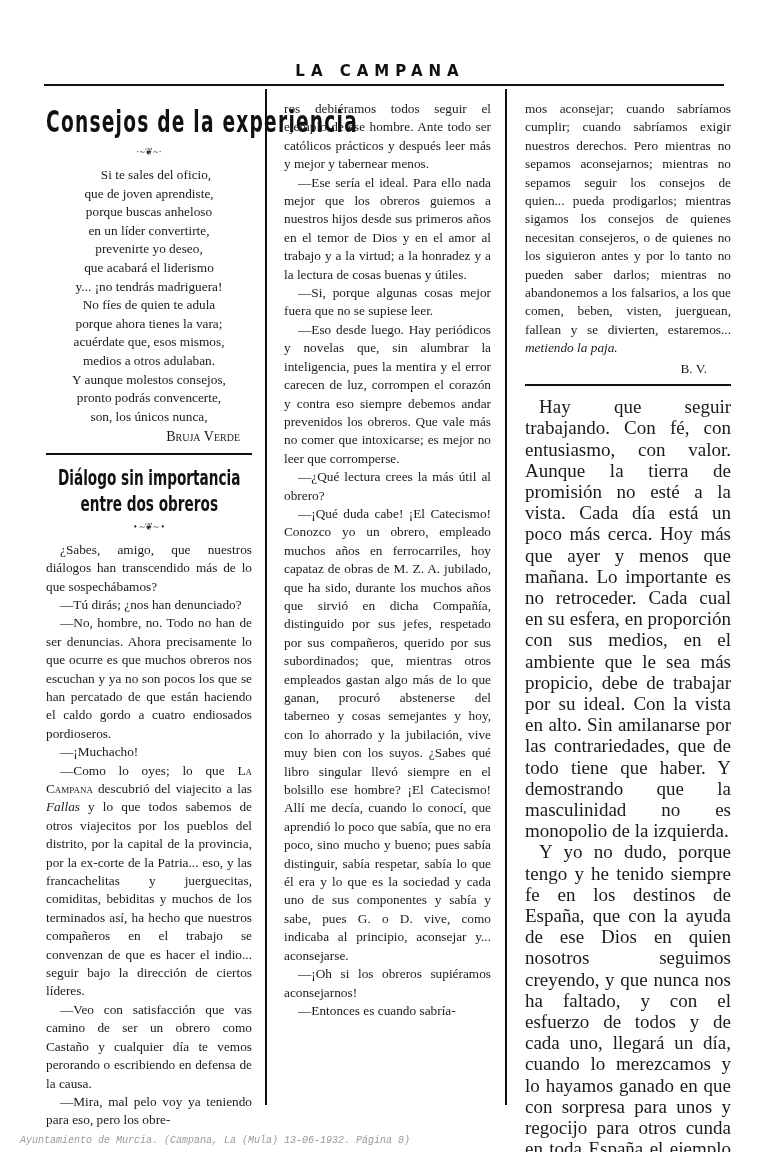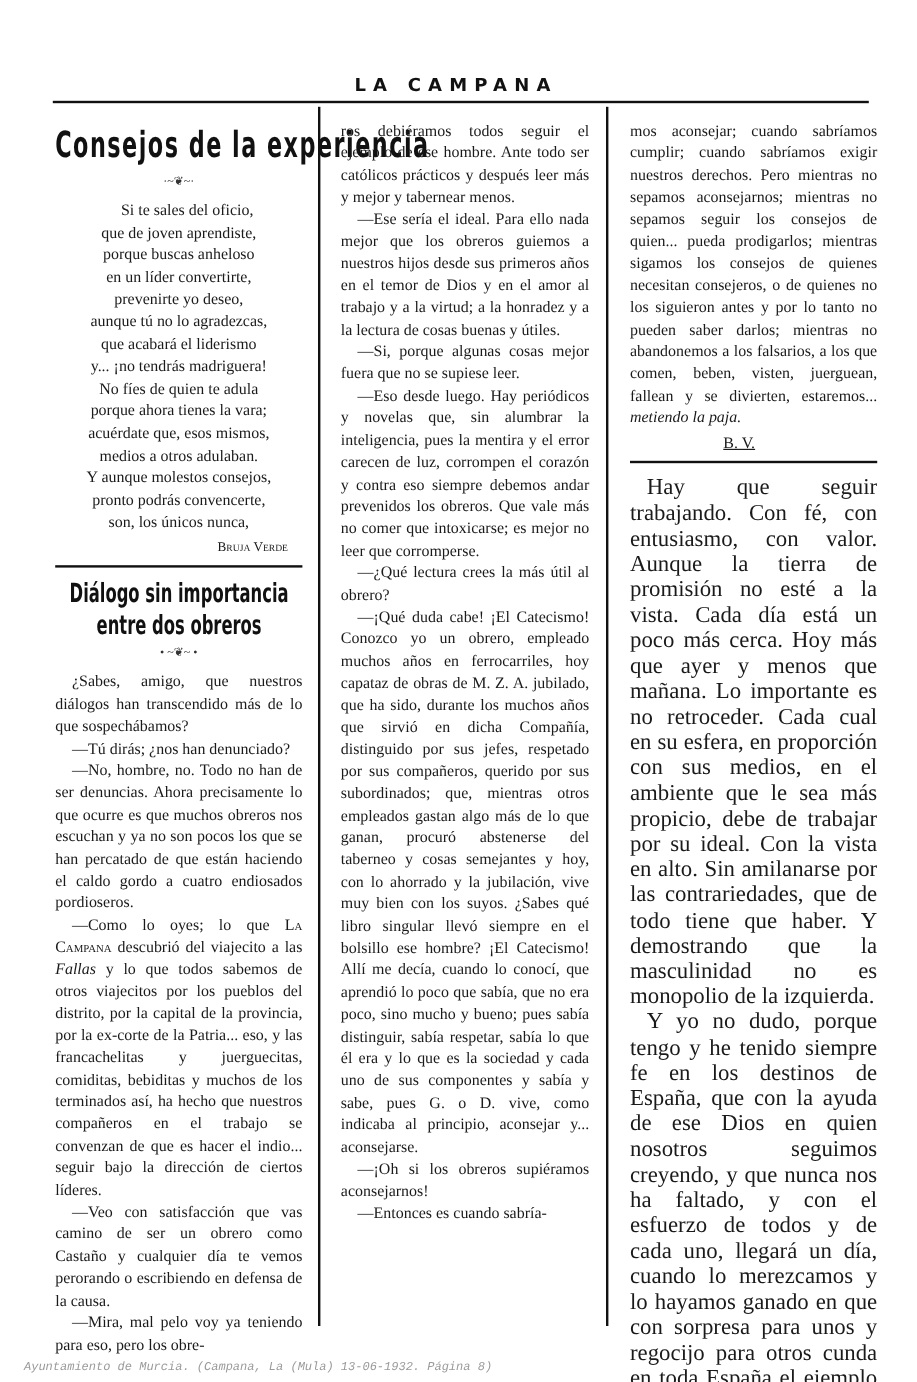--- a/index.html
+++ b/index.html
@@ -24,30 +24,30 @@
   .title-cond {
     font-family: "DejaVu Sans", "Liberation Sans", sans-serif; font-weight: bold;
     transform: scaleX(0.62); transform-origin: left top; white-space: nowrap; color: #111;
   }
   .t1 { font-size: 30px; line-height: 36px; letter-spacing: 2px; width: 333px; }
   .t2 { font-size: 22px; line-height: 26px; text-align: center; width: 333px; }
   .ornament { text-align: center; font-size: 10px; line-height: 12px; color: #333; margin: 2px 0 8px 0; }
 
   .verse p { margin: 0; text-align: center; line-height: 18.6px; }
   .verse p.first { text-indent: 14px; }
-  .sig { text-align: right; font-variant: small-caps; font-size: 11px; margin-top: 2px; padding-right: 12px; }
+  .sig { text-align: right; font-variant: small-caps; font-size: 14px; margin-top: 2px; padding-right: 12px; }
   .hr-short { height: 2px; background: #111; margin: 6px 0 10px 0; }
 
   .para { margin: 0; text-indent: 14px; }
   .para.noindent { text-indent: 0; }
   .sc { font-variant: small-caps; }
   .it { font-style: italic; }
 
   .big { font-size: 19px; line-height: 21.2px; }
-  .bv { text-align: center; padding-right: 24px; margin: 2px 0 6px 0; text-decoration: underline; }
+  .bv { text-align: right; padding-right: 24px; margin: 2px 0 6px 0; }
   .imp { text-align: center; font-size: 9.5px; font-family: "Liberation Sans", sans-serif; font-weight: bold; margin-top: 2px; }
   .imp span { border-top: 2px solid #ec4899; padding: 1px 4px 0 4px; }
 
   .footer {
     position: absolute; left: 20px; top: 1135px; font-family: "Liberation Mono", "DejaVu Sans Mono", monospace;
     font-style: italic; font-size: 10px; color: #9a9a9a;
   }
 </style>
 </head>
 <body>
@@ -61,21 +61,20 @@
   <div style="height:40px;overflow:visible;">
     <div class="title-cond t1">Consejos de la experiencia</div>
   </div>
   <div class="ornament">·~❦~·</div>
   <div class="verse">
     <p class="first">Si te sales del oficio,</p>
     <p>que de joven aprendiste,</p>
     <p>porque buscas anheloso</p>
     <p>en un líder convertirte,</p>
     <p>prevenirte yo deseo,</p>
-    <p>aunque tú no lo agradezcas,</p>
     <p>que acabará el liderismo</p>
     <p>y... ¡no tendrás madriguera!</p>
     <p>No fíes de quien te adula</p>
     <p>porque ahora tienes la vara;</p>
     <p>acuérdate que, esos mismos,</p>
     <p>medios a otros adulaban.</p>
     <p>Y aunque molestos consejos,</p>
     <p>pronto podrás convencerte,</p>
     <p>son, los únicos nunca,</p>
   </div>
@@ -83,20 +82,21 @@
   <div class="hr-short"></div>
 
   <div style="height:54px;overflow:visible;">
     <div class="title-cond t2">Diálogo sin importancia</div>
     <div class="title-cond t2">entre dos obreros</div>
   </div>
   <div class="ornament">• ~❦~ •</div>
   <p class="para">¿Sabes, amigo, que nuestros diálogos han transcendido más de lo que sospechábamos?</p>
   <p class="para">—Tú dirás; ¿nos han denunciado?</p>
   <p class="para">—No, hombre, no. Todo no han de ser denuncias. Ahora precisamente lo que ocurre es que muchos obreros nos escuchan y ya no son pocos los que se han percatado de que están haciendo el caldo gordo a cuatro endiosados pordioseros.</p>
+  <p class="para">—¡Muchacho!</p>
   <p class="para"><span>—Como lo oyes; lo que </span><span class="sc">La Campana</span><span> descubrió del viajecito a las </span><span class="it">Fallas</span><span> y lo que todos sabemos de otros viajecitos por los pueblos del distrito, por la capital de la provincia, por la ex-corte de la Patria... eso, y las francachelitas y juerguecitas, comiditas, bebiditas y muchos de los terminados así, ha hecho que nuestros compañeros en el trabajo se convenzan de que es hacer el indio... seguir bajo la dirección de ciertos líderes.</span></p>
   <p class="para">—Veo con satisfacción que vas camino de ser un obrero como Castaño y cualquier día te vemos perorando o escribiendo en defensa de la causa.</p>
   <p class="para">—Mira, mal pelo voy ya teniendo para eso, pero los obre-</p>
 </div>
 
 <div class="col c2">
   <p class="para noindent">ros debiéramos todos seguir el ejemplo de ese hombre. Ante todo ser católicos prácticos y después leer más y mejor y tabernear menos.</p>
   <p class="para">—Ese sería el ideal. Para ello nada mejor que los obreros guiemos a nuestros hijos desde sus primeros años en el temor de Dios y en el amor al trabajo y a la virtud; a la honradez y a la lectura de cosas buenas y útiles.</p>
   <p class="para">—Si, porque algunas cosas mejor fuera que no se supiese leer.</p>
   <p class="para">—Eso desde luego. Hay periódicos y novelas que, sin alumbrar la inteligencia, pues la mentira y el error carecen de luz, corrompen el corazón y contra eso siempre debemos andar prevenidos los obreros. Que vale más no comer que intoxicarse; es mejor no leer que corromperse.</p>

